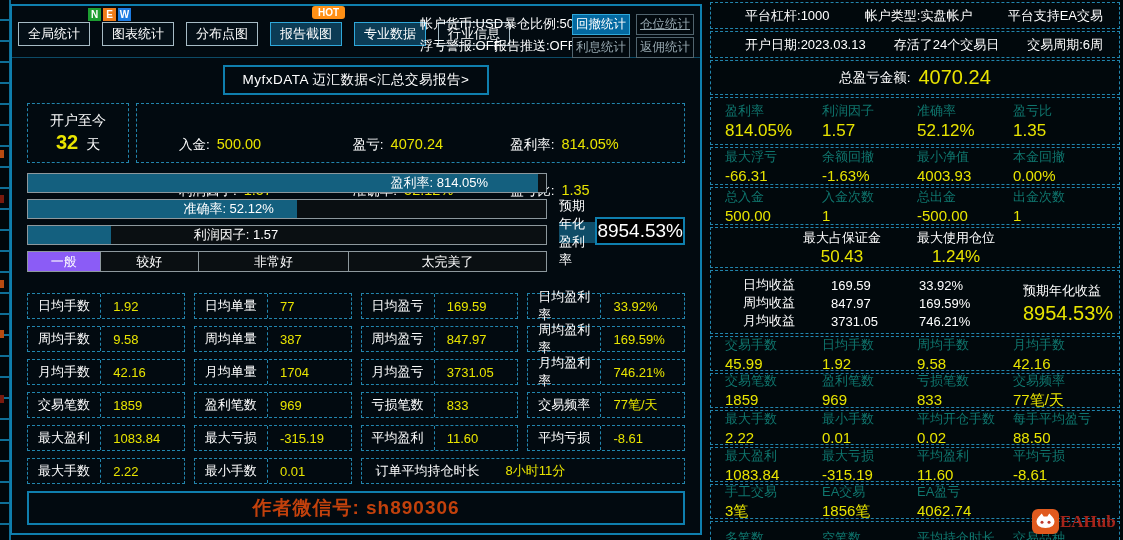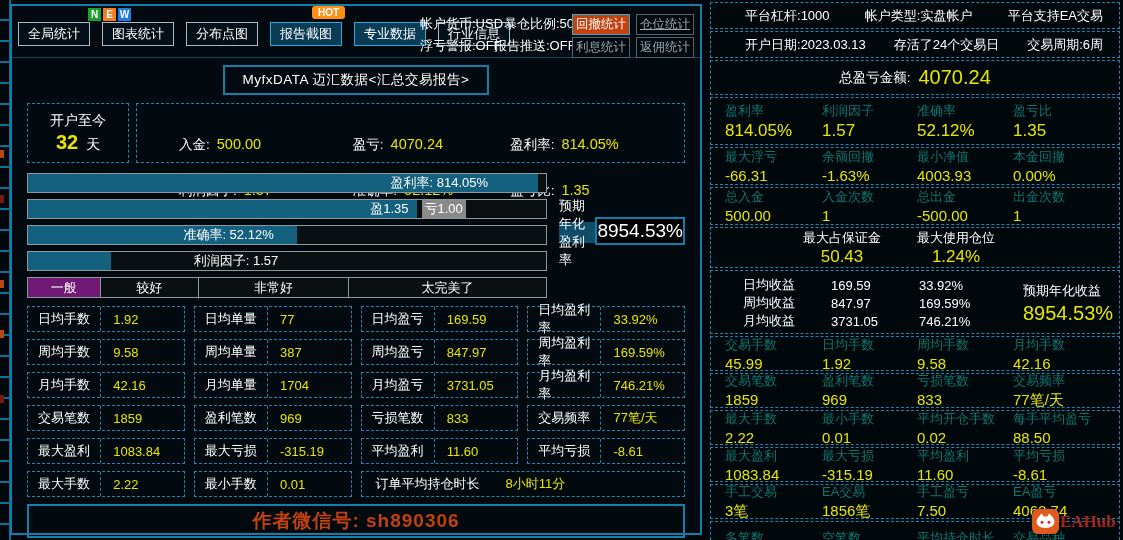--- a/index.html
+++ b/index.html
@@ -24,21 +24,21 @@
   .badge-new span{width:13px;height:13px;font-size:10px;font-weight:bold;color:#fff;
     display:flex;align-items:center;justify-content:center;}
   .bn{background:#1d9e31;} .be{background:#f07c1a;} .bw{background:#1d7ce2;}
   .badge-hot{position:absolute;left:300px;top:0;background:#ff9015;color:#fff;font-size:10px;
     font-weight:bold;padding:1px 6px;border-radius:3px;}
   .st{position:absolute;font-size:13px;white-space:nowrap;}
   .st1{left:408px;top:9px;} .st2{left:492px;top:9px;} .st3{left:408px;top:31px;} .st4{left:482px;top:31px;}
   .sbtn{position:absolute;width:56px;height:19px;font-size:12.5px;display:flex;align-items:center;
     justify-content:center;border:1px solid #51646e;color:#97a8b0;background:#02090e;cursor:pointer;box-sizing:content-box;}
   .sb1{left:560px;top:8px;} .sb2{left:624px;top:8px;text-decoration:underline;} .sb3{left:560px;top:31px;} .sb4{left:624px;top:31px;}
-  .sbtn.active{background:#c2410c;border-color:#2fa8da;color:#fff;}
+  .sbtn.active{background:#0369a1;border-color:#2fa8da;color:#fff;}
 
   .title-box{margin:7px auto 0;width:262px;height:26px;border:2px solid #0f7fae;display:flex;
     align-items:center;justify-content:center;font-size:13.5px;letter-spacing:.5px;}
 
   .info-row{display:flex;margin:8px 15px 0;gap:7px;height:60px;}
   .age-box{width:100px;border:1px dashed #2285ad;display:flex;flex-direction:column;align-items:center;
     justify-content:center;font-size:14px;gap:1px;}
   .age-days{font-size:20px;font-weight:bold;color:#e8e400;}
   .age-unit{font-size:14px;color:#fff;font-weight:normal;margin-left:8px;}
   .summary-box{flex:1;border:1px dashed #2285ad;display:grid;grid-template-columns:1.05fr .95fr 1.05fr;
@@ -51,21 +51,21 @@
   .bar{height:18px;border:1px solid #8d989d;background:#0a0f12;position:relative;margin-bottom:6px;
     font-size:13px;line-height:18px;}
   .bar-fill{position:absolute;left:0;top:0;bottom:0;background:#14607f;}
   .bar-label{position:absolute;white-space:nowrap;z-index:2;}
   .b1l{left:70%;} .b3l{left:30%;} .b4l{left:32%;}
   .b2win{position:absolute;left:0;width:75%;text-align:right;padding-right:8px;box-sizing:border-box;z-index:2;}
   .b2loss{position:absolute;left:76%;width:8.5%;top:0;bottom:0;background:#8a8a8a;text-align:center;z-index:2;}
   .scale{display:flex;height:19px;border:1px solid #8d989d;font-size:13px;line-height:19px;text-align:center;background:#0a0f12;}
   .seg{border-right:1px solid #8d989d;box-sizing:border-box;}
   .seg:last-child{border-right:none;}
-  .seg.filled{background:#701a75;}
+  .seg.filled{background:#8b5cf6;}
 
   .bars-right{flex:1;display:flex;margin-top:44px;}
   .stripes{height:68px;background:repeating-linear-gradient(to bottom,#166a8d 0 3.5px,#04090c 3.5px 5.3px);}
   .annual-header{margin-top:5px;height:21px;background:#0f4d68;display:flex;align-items:center;
     justify-content:center;font-size:13px;}
   .annual-value{height:24px;border:2px solid #0f7fae;background:#000;display:flex;align-items:center;
     justify-content:center;font-size:19px;}
 
   .grid{margin:8px 15px 0;}
   .grid-row{display:flex;gap:9px;margin-bottom:7px;height:26px;}
@@ -161,25 +161,20 @@
         </div>
     </div>
 
     <div class="bars-row">
       <div class="bars-left">
         <div class="bar">
           <div class="bar-fill" style="width: 98.5%;"></div>
           <span class="bar-label b1l">盈利率: 814.05%</span>
         </div>
         <div class="bar">
-          <div class="bar-fill" style="width: 75%;"></div>
-          <span class="b2win">盈1.35</span>
-          <span class="b2loss" style="width: 8.5%;">亏1.00</span>
-        </div>
-        <div class="bar">
           <div class="bar-fill" style="width: 52%;"></div>
           <span class="bar-label b3l">准确率: 52.12%</span>
         </div>
         <div class="bar">
           <div class="bar-fill" style="width: 16%;"></div>
           <span class="bar-label b4l">利润因子: 1.57</span>
         </div>
         <div class="scale">
             <div class="seg filled" style="width: 14%;">一般</div>
             <div class="seg" style="width: 19%;">较好</div>
@@ -467,24 +462,20 @@
         </div><div class="prow cols4 small">
           <div class="cell">
             <div class="l">手工交易</div>
             <div class="v">3笔</div>
           </div>
           <div class="cell">
             <div class="l">EA交易</div>
             <div class="v">1856笔</div>
           </div>
           <div class="cell">
-            <div class="l">手工盈亏</div>
-            <div class="v">7.50</div>
-          </div>
-          <div class="cell">
             <div class="l">EA盈亏</div>
             <div class="v">4062.74</div>
           </div>
         </div><div class="prow cols4 small">
           <div class="cell">
             <div class="l">多笔数</div>
             <div class="v"></div>
           </div>
           <div class="cell">
             <div class="l">空笔数</div>

